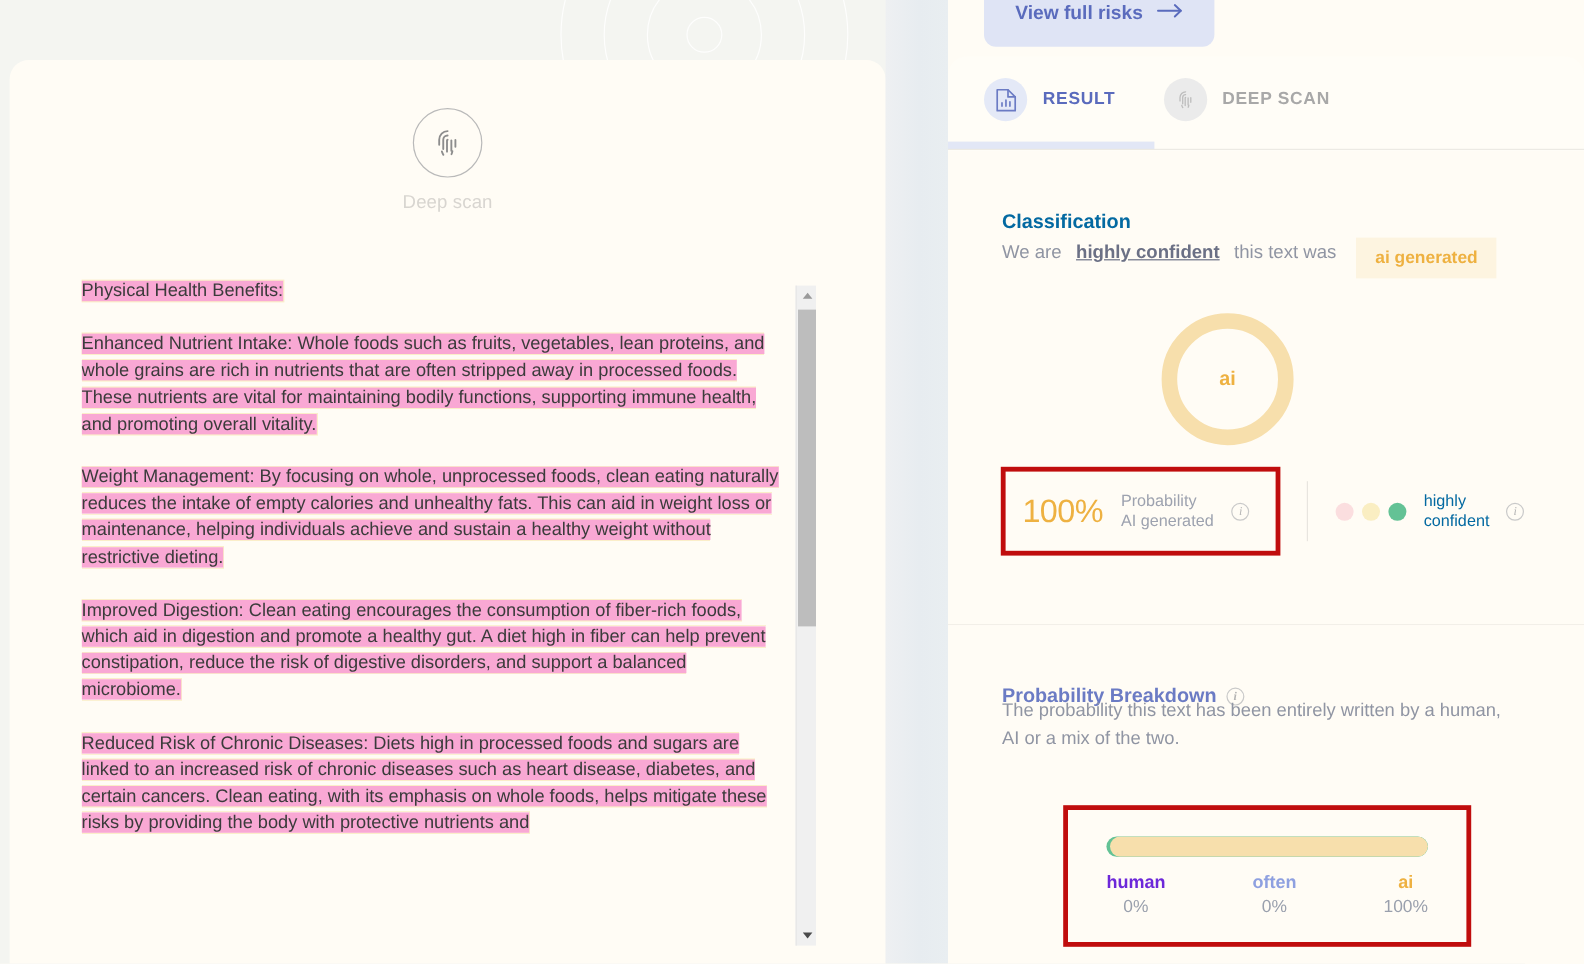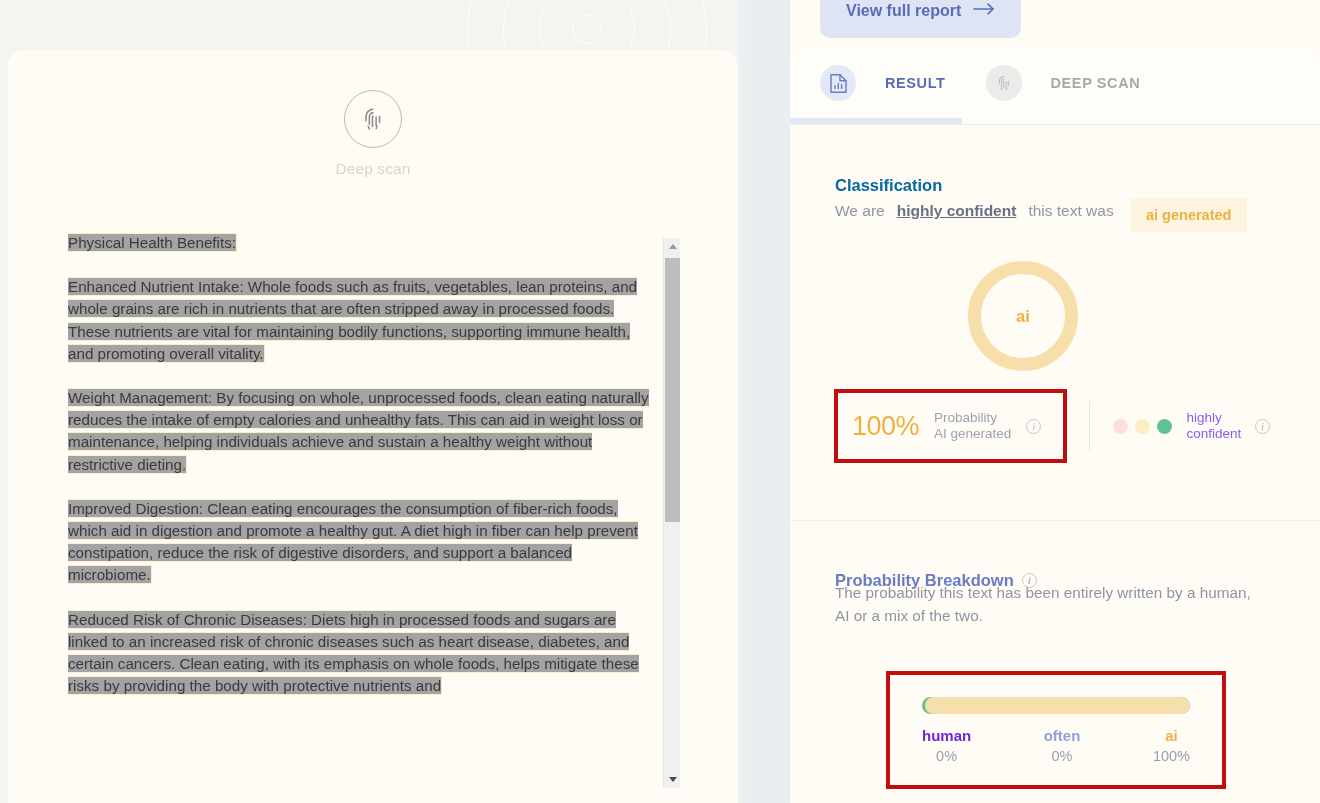--- a/index.html
+++ b/index.html
@@ -84,21 +84,21 @@
     top: 0;
     width: 588px;
     height: 556px;
     overflow: hidden;
     font-size: 15.2px;
     line-height: 22.2px;
     color: #3b3b3b;
   }
   #doc-text p { margin: 0 0 22px 0; }
   #doc-text .hl {
-    background: #a3a3a3;
+    background: #f9a8d4;
     box-shadow: 0 0 0 1px #fbeec9;
   }
 
   
   #doc-scrollbar {
     position: absolute;
     right: 0;
     top: 6px;
     width: 17px;
     height: 550px;
@@ -171,21 +171,21 @@
   #tabs {
     display: flex;
     align-items: center;
     height: 72px;
     padding-left: 30px;
     gap: 40px;
   }
   .tab {
     display: flex;
     align-items: center;
-    gap: 29px;
+    gap: 13px;
     cursor: pointer;
     height: 72px;
   }
   .tab-icon {
     width: 36px; height: 36px;
     border-radius: 50%;
     background: #ebebeb;
     display: flex;
     align-items: center;
     justify-content: center;
@@ -301,21 +301,21 @@
     margin-left: 23px;
   }
   #confidence-dots { display: flex; gap: 7px; }
   .cdot { width: 15px; height: 15px; border-radius: 50%; }
   .cdot.low  { background: #fbdedf; }
   .cdot.mid  { background: #faeec2; }
   .cdot.high { background: #63c295; }
   #confidence-label {
     font-size: 13.5px;
     line-height: 16px;
-    color: #8b5cf6;
+    color: #0369a1;
   }
 
   .info-icon {
     width: 15px; height: 15px;
     border-radius: 50%;
     border: 1.2px solid #c9c9c9;
     color: #b4b4b4;
     font-size: 10px;
     font-family: "Liberation Serif", serif;
     font-style: italic;
@@ -445,21 +445,21 @@
     </div>
   </div>
 
 </div>
 
 <div id="panel-gap"></div>
 
 <div id="right-panel">
 
   <div id="view-full-report">
-    <span>View full report</span>
+    <span>View full risks</span>
     <span>
       <svg width="22" height="14" viewBox="0 0 22 14" fill="none" stroke="#5a6bbd" stroke-width="1.6" stroke-linecap="round" stroke-linejoin="round">
         <path d="M1 7h19"></path>
           <path d="M15 2.2 20 7l-5 4.8"></path>
       </svg>
     </span>
   </div>
 
   <div id="tabs-card">
     <div id="tabs">

